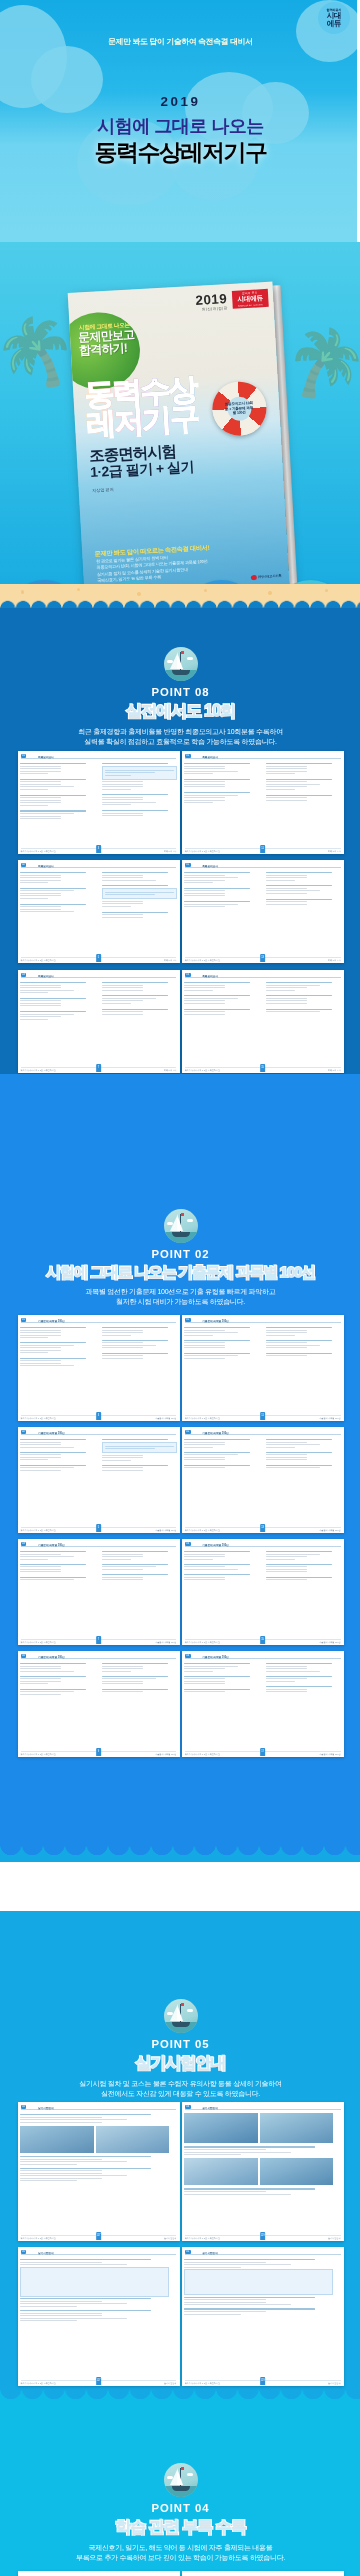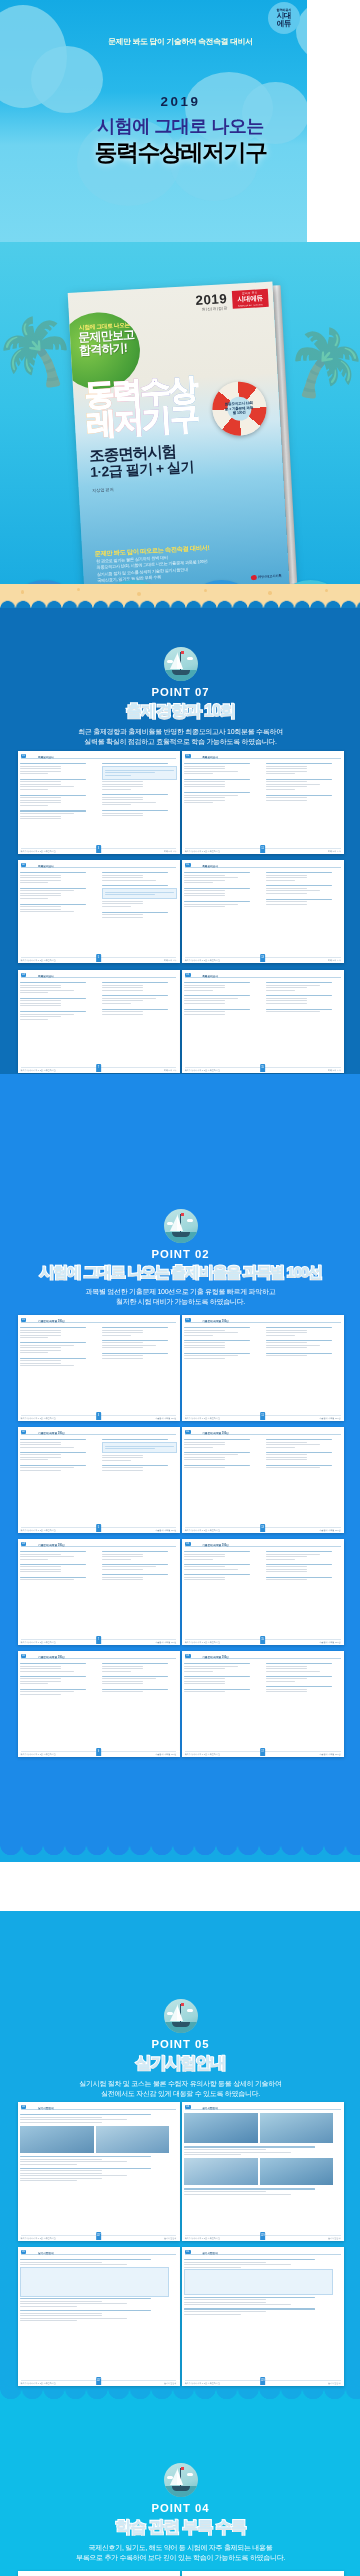--- a/index.html
+++ b/index.html
@@ -6,21 +6,21 @@
   * { box-sizing: border-box; margin:0; padding:0; }
   html,body { width:361px; }
   body {
     width:361px; height:3606px; position:relative; overflow:hidden;
     font-family:"Liberation Sans","DejaVu Sans",sans-serif;
     background:#fff;
   }
   .page { width:361px; height:3606px; position:relative; }
 
   
-  .hero { position:absolute; left:0; top:0; width:307px; height:242px;
+  .hero { position:absolute; left:0; top:0; width:357px; height:242px;
           background:linear-gradient(180deg,#14aae4 0%,#28b8ea 38%,#6fd4f1 60%,#7ad9f2 100%);
           overflow:hidden; }
   .cloud { position:absolute; background:#7fd5ef; border-radius:50%; opacity:.85; }
   .c1 { left:-20.6px; top:5.2px; width:88px; height:103px; }
   .c2 { left:31px; top:46px; width:72px; height:67px; }
   .c3 { left:185px; top:72px; width:88px; height:72px; }
   .c4 { left:242px; top:82px; width:67px; height:62px; }
   .c5 { left:296px; top:0px; width:67px; height:62px; }
   .c6 { left:77px; top:118px; width:103px; height:88px; opacity:.55;}
   .c7 { left:170px; top:124px; width:88px; height:77px; opacity:.5;}
@@ -277,22 +277,22 @@
       <div class="boat">
         <div class="sea"></div>
           <div class="cl1"></div>
           <div class="cl2"></div>
         <div class="mast"></div>
           <div class="flag"></div>
         <div class="sail1"></div>
           <div class="sail2"></div>
           <div class="hull"></div>
       </div>
-      <div class="pt-label">POINT 07</div>
-      <div class="pt-title">출제경향과 10회</div>
+      <div class="pt-label">POINT 08</div>
+      <div class="pt-title">실전에서도 10회</div>
       <div class="pt-desc">
         <div>최근 출제경향과 출제비율을 반영한 최종모의고사 10회분을 수록하여</div>
         <div>실력을 확실히 점검하고 효율적으로 학습 가능하도록 하였습니다.</div>
       </div>
     </div>
 
     <div class="spread" style="left:17.5px; top:143px;">
       <div class="pg" style="width:162px;height:103px;">
         <div class="hdr">
             <span class="badge">01</span>
@@ -561,21 +561,21 @@
         <div class="sea"></div>
           <div class="cl1"></div>
           <div class="cl2"></div>
         <div class="mast"></div>
           <div class="flag"></div>
         <div class="sail1"></div>
           <div class="sail2"></div>
           <div class="hull"></div>
       </div>
       <div class="pt-label">POINT 02</div>
-      <div class="pt-title wide">시험에 그대로 나오는 출제비율을 과목별 100선</div>
+      <div class="pt-title wide">시험에 그대로 나오는 기출문제 과목별 100선</div>
       <div class="pt-desc">
         <div>과목별 엄선한 기출문제 100선으로 기출 유형을 빠르게 파악하고</div>
         <div>철저한 시험 대비가 가능하도록 하였습니다.</div>
       </div>
     </div>
 
     <div class="spread" style="left:17.5px; top:241px;">
       <div class="pg" style="width:162px;height:106px;">
         <div class="hdr">
             <span class="badge">01</span>

